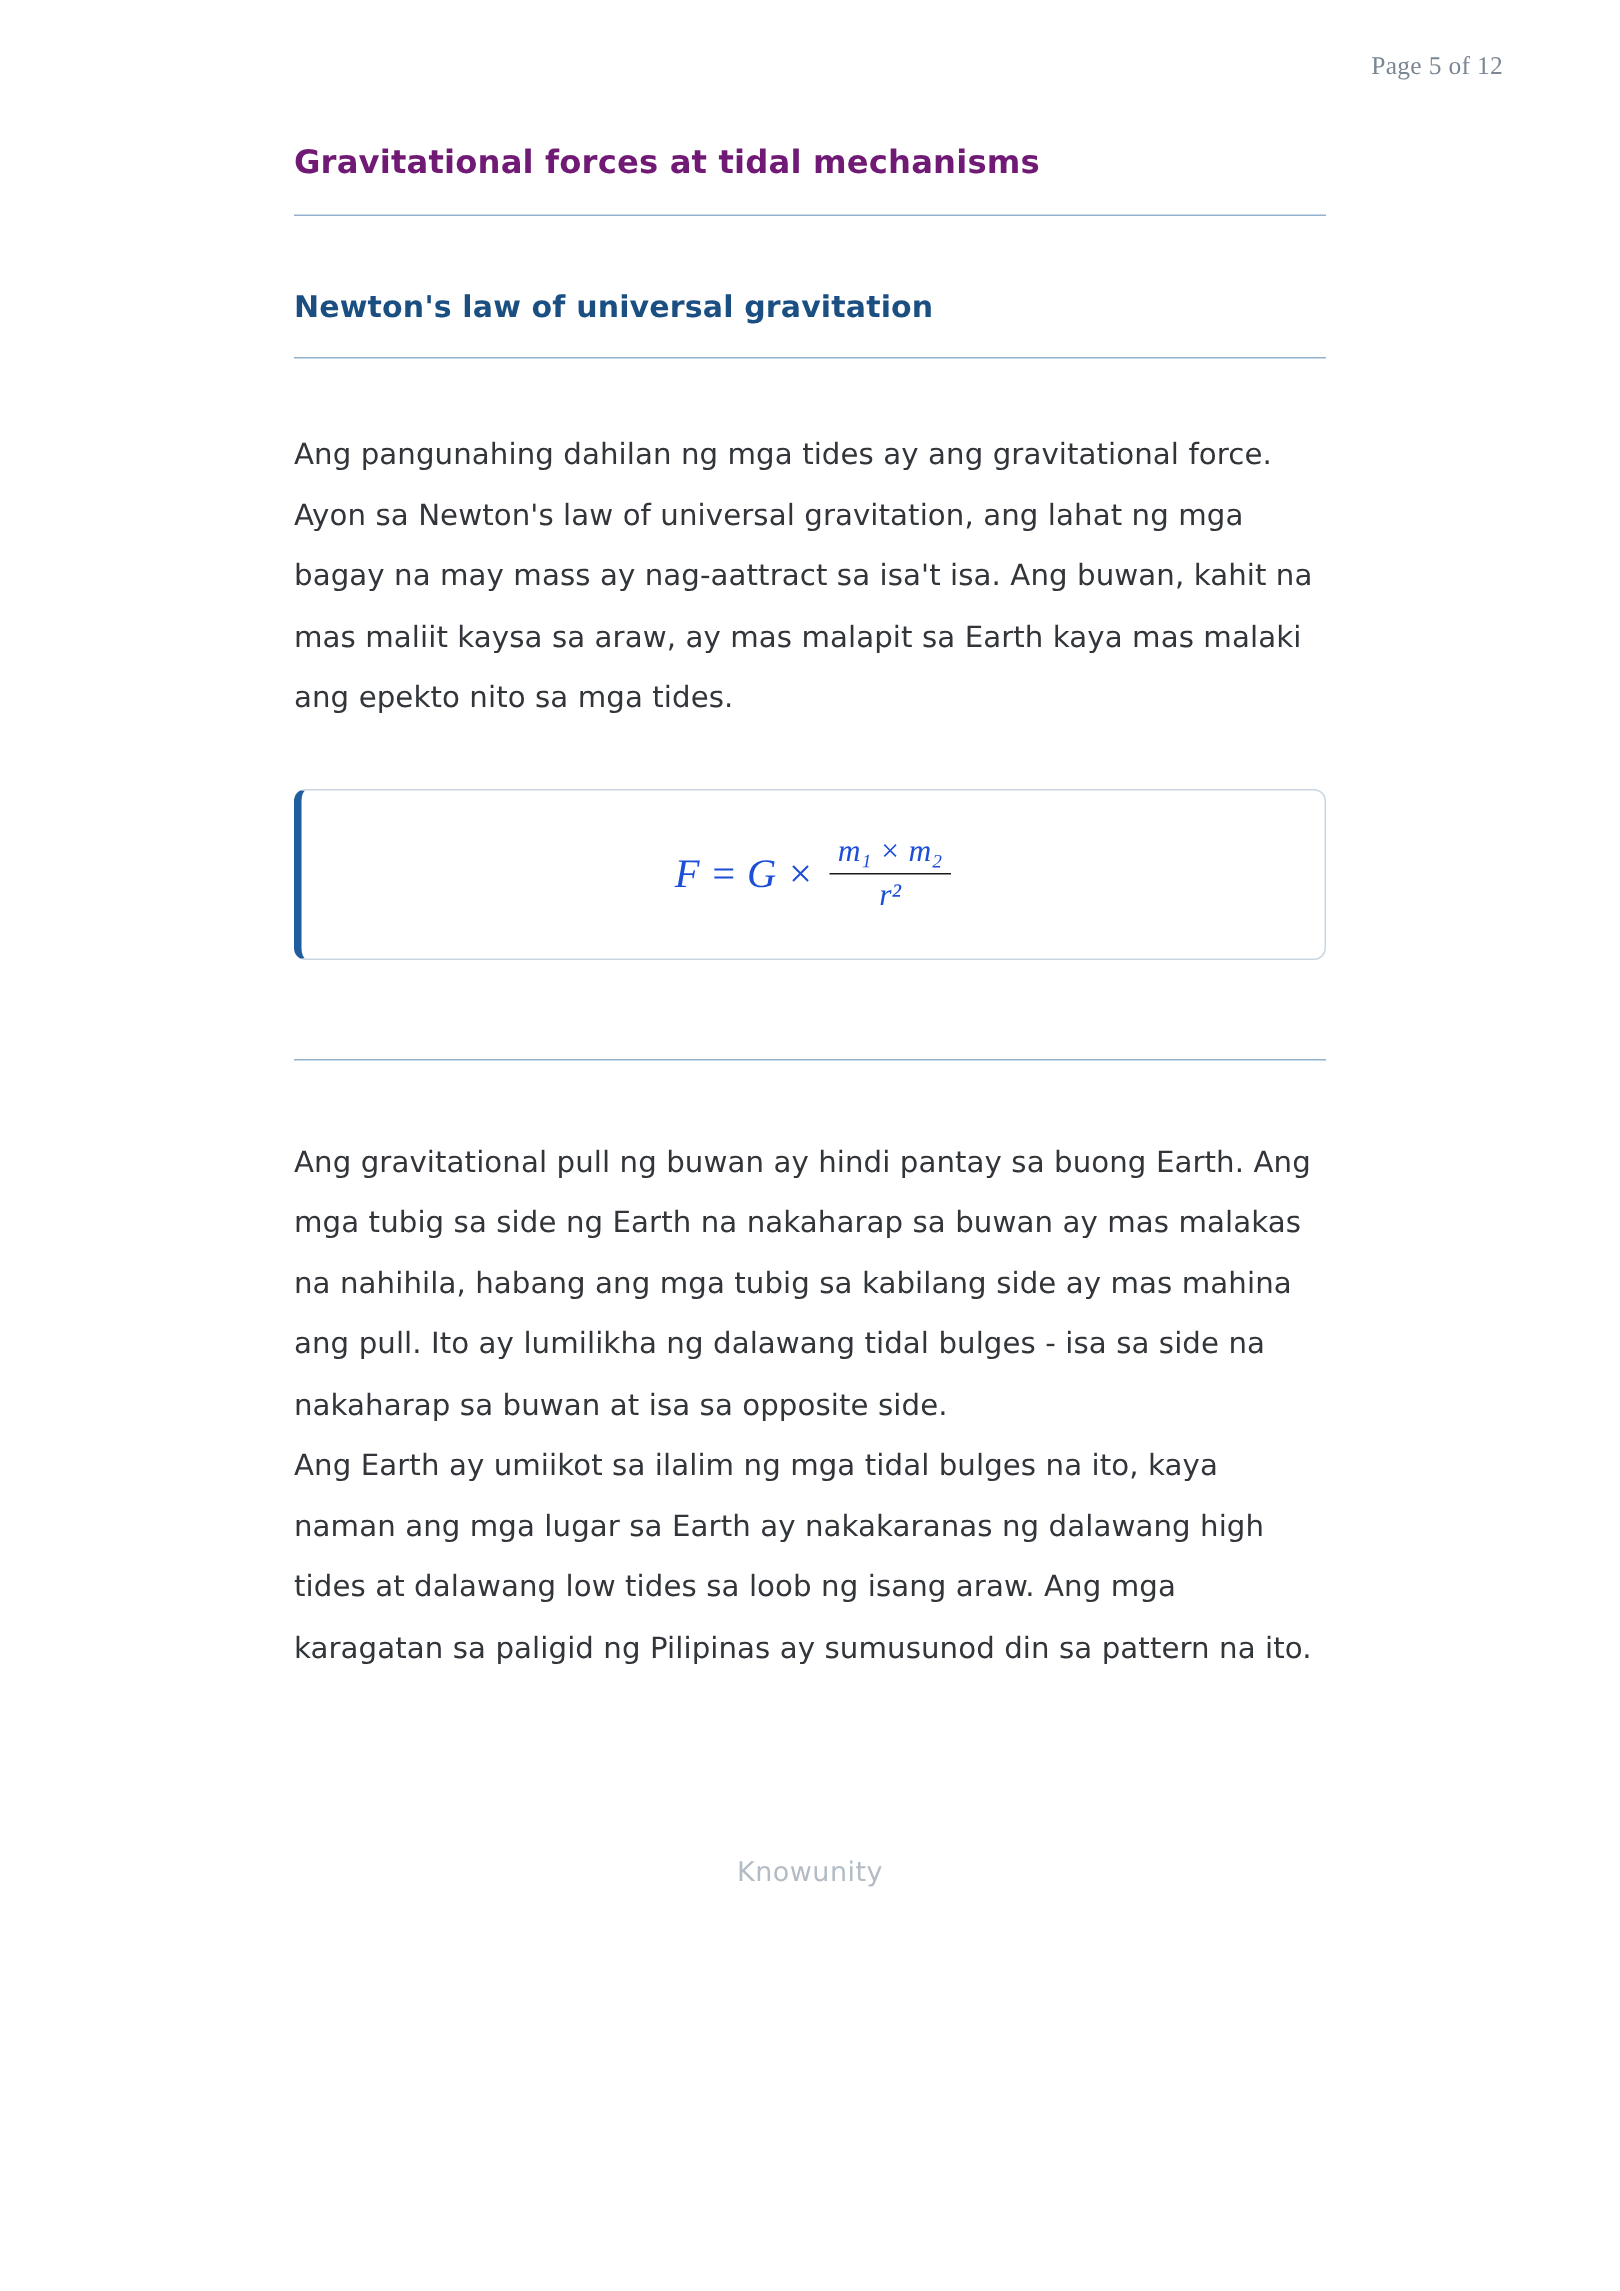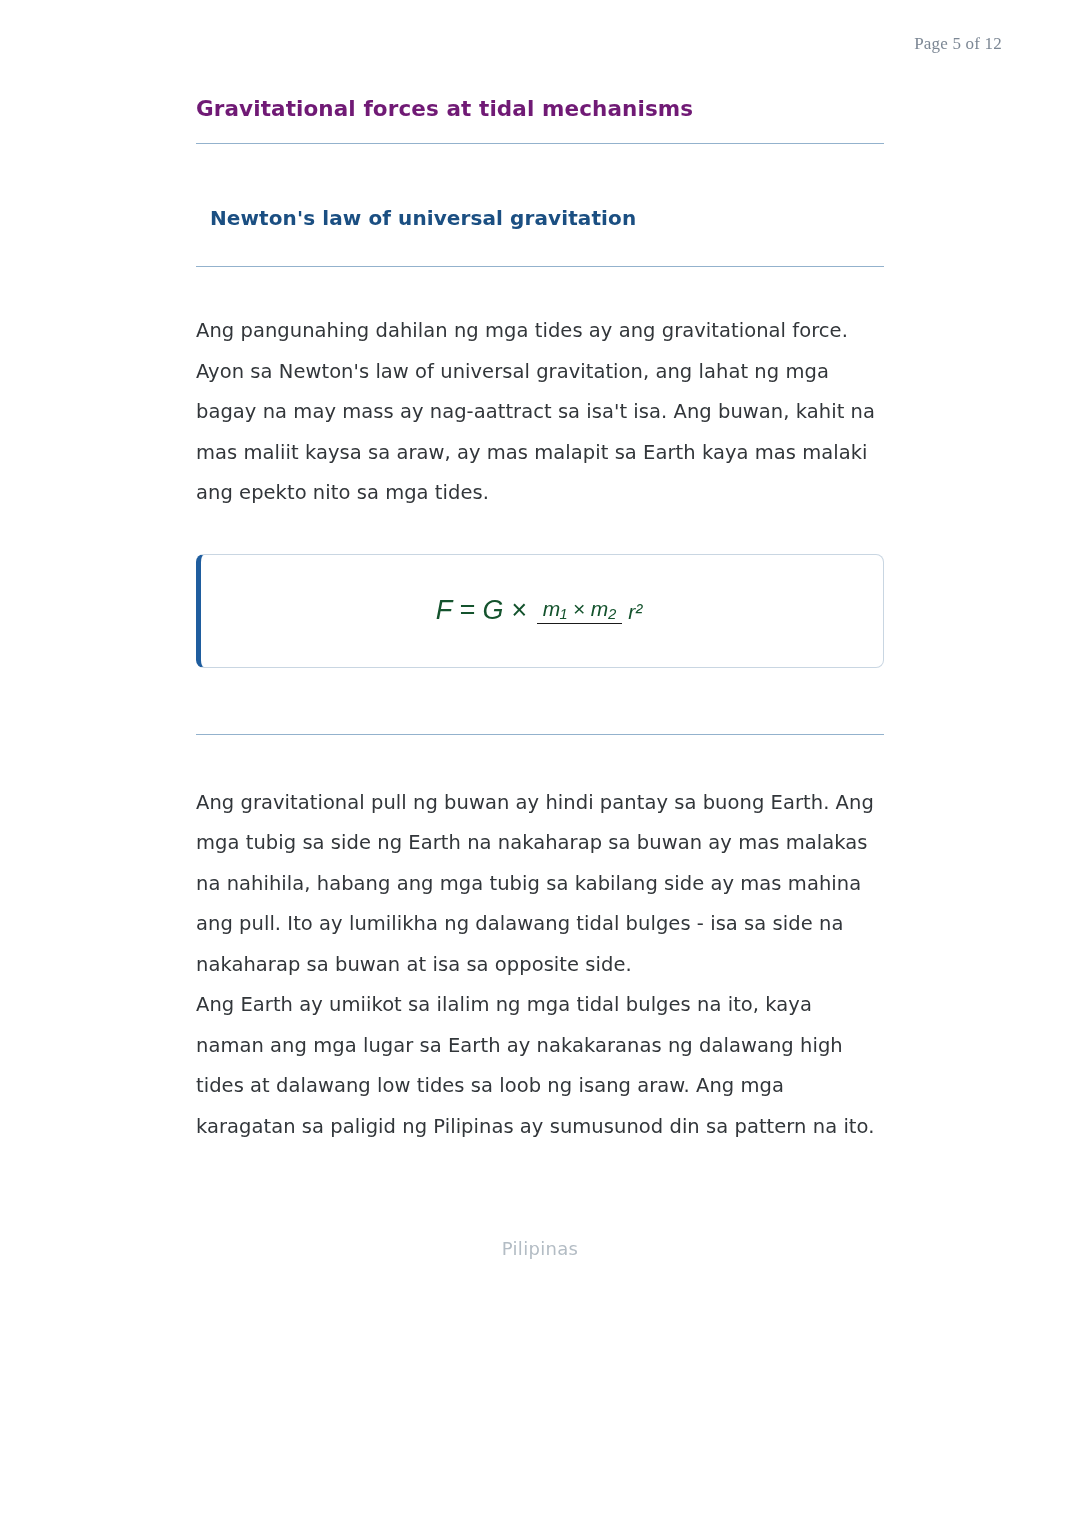--- a/index.html
+++ b/index.html
@@ -43,21 +43,21 @@
     color: #701a75;
     margin: 0;
     padding: 0 0 22px 0;
     letter-spacing: 0.1px;
   }
   h2.sub-title {
     font-family: "DejaVu Sans", sans-serif;
     font-size: 20px;
     font-weight: bold;
     color: #1b4f82;
-    margin: 14px;
+    margin: 0;
     padding: 0 0 22px 0;
     letter-spacing: 0.1px;
   }
   .rule {
     height: 1px;
     background: #93b2cd;
     width: 100%;
     margin: 0 0 0 0;
   }
   .gap-after-rule-1 { height: 48px; }
@@ -77,31 +77,31 @@
     border: 1px solid #c9d6e2;
     border-left: 5px solid #1f5d9e;
     border-radius: 8px;
     height: 112px;
     display: flex;
     align-items: center;
     justify-content: center;
     background: #ffffff;
   }
   .formula {
-    font-family: Liberation Sans, sans-serif;
+    font-family: Liberation Serif, serif;
     font-size: 27px;
-    color: #14532d;
+    color: #1d4ed8;
     display: flex;
     align-items: center;
     gap: 10px;
   }
   .formula .ital { font-style: italic; }
   .frac {
     display: inline-flex;
-    flex-direction: row;
+    flex-direction: column;
     align-items: center;
     vertical-align: middle;
     line-height: 1.12;
     font-size: 21px;
   }
   .frac .num {
     padding: 0 6px 2px 6px;
     border-bottom: 1.3px solid #1a1a1a;
     font-style: italic;
   }
@@ -158,15 +158,15 @@
     <div class="before-tidal"></div>
 
     <div class="rule"></div>
     <div class="gap-after-rule-3"></div>
 
     <p class="body-text">Ang gravitational pull ng buwan ay hindi pantay sa buong Earth. Ang mga tubig sa side ng Earth na nakaharap sa buwan ay mas malakas na nahihila, habang ang mga tubig sa kabilang side ay mas mahina ang pull. Ito ay lumilikha ng dalawang tidal bulges - isa sa side na nakaharap sa buwan at isa sa opposite side.</p>
     <p class="body-text">Ang Earth ay umiikot sa ilalim ng mga tidal bulges na ito, kaya naman ang mga lugar sa Earth ay nakakaranas ng dalawang high tides at dalawang low tides sa loob ng isang araw. Ang mga karagatan sa paligid ng Pilipinas ay sumusunod din sa pattern na ito.</p>
 
   </div>
 
-  <div class="footer">Pilipinas</div>
+  <div class="footer">Knowunity</div>
 
 </div>
 
 </body></html>

